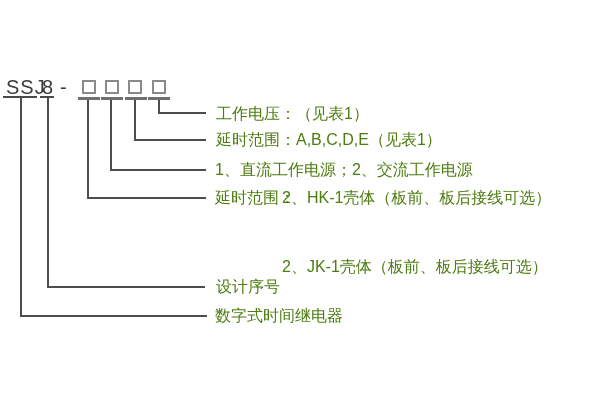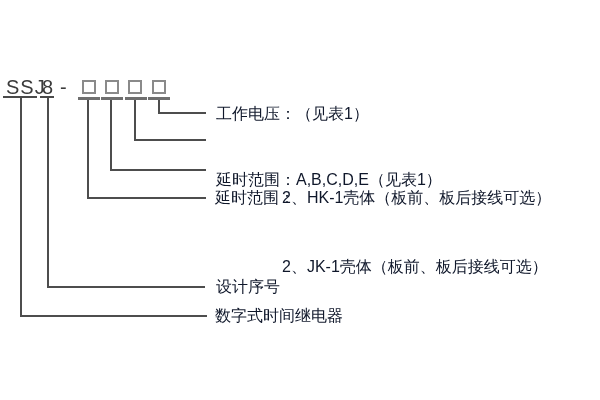--- a/index.html
+++ b/index.html
@@ -50,21 +50,21 @@
   .hline {
     position: absolute;
     height: 2px;
     background: #4d4d4d;
   }
   
   .callout {
     position: absolute;
     font-size: 16px;
     line-height: 20px;
-    color: #0f172a;
+    color: #4d7c0f;
     white-space: nowrap;
   }
 </style>
 </head>
 <body>
 
 <div class="diagram">
 
   <span class="model-text" style="left:6px; top:77px;">SSJ</span>
   <span class="model-text" style="left:42px; top:77px;">8</span>
@@ -91,22 +91,23 @@
 
   <div class="hline" style="left:158px; top:112px; width:48px;"></div>
   <div class="hline" style="left:134px; top:139px; width:72px;"></div>
   <div class="hline" style="left:110px; top:169px; width:96px;"></div>
   <div class="hline" style="left:87px;  top:197px; width:119px;"></div>
   <div class="hline" style="left:47px;  top:286px; width:158px;"></div>
   <div class="hline" style="left:20px;  top:315px; width:187px;"></div>
 
   <div class="callout" style="left:216px; top:104px;">工作电压：（见表1）</div>
 
-  <div class="callout" style="left:216px; top:130px;margin-top:40px;">延时范围：A,B,C,D,E（见表1）</div>
+  <div class="callout" style="left:216px; top:130px;">延时范围：A,B,C,D,E（见表1）</div>
 
+  <div class="callout" style="left:215px; top:160px;">1、直流工作电源；2、交流工作电源</div>
 
   <div class="callout" style="left:215px; top:188px;">延时范围：</div>
   <div class="callout" style="left:282px; top:188px;">2、HK-1壳体（板前、板后接线可选）</div>
   <div class="callout" style="left:282px; top:217px;margin-top:40px;">2、JK-1壳体（板前、板后接线可选）</div>
 
   <div class="callout" style="left:216px; top:277px;">设计序号</div>
 
   <div class="callout" style="left:215px; top:306px;">数字式时间继电器</div>
 
 </div>

